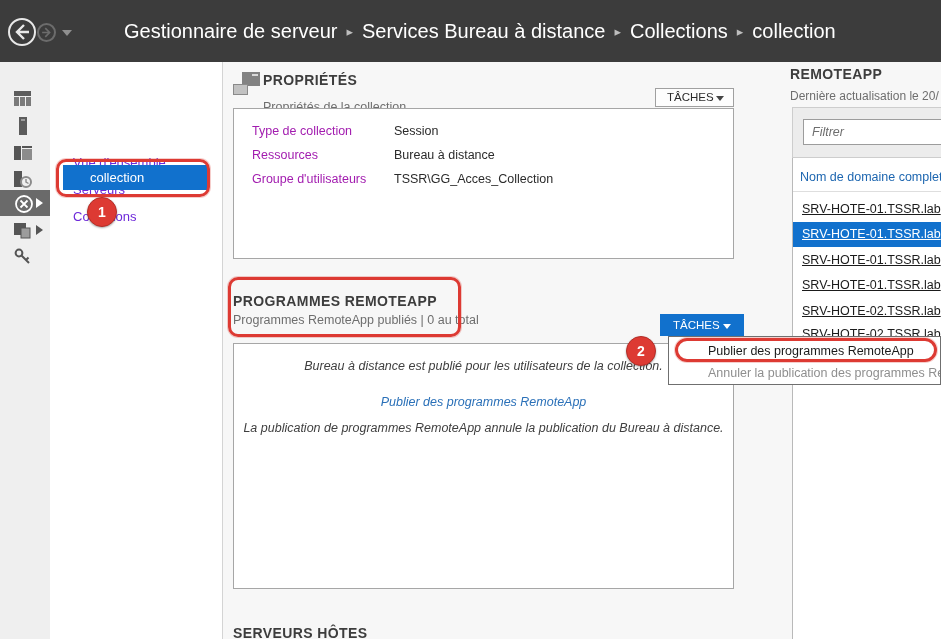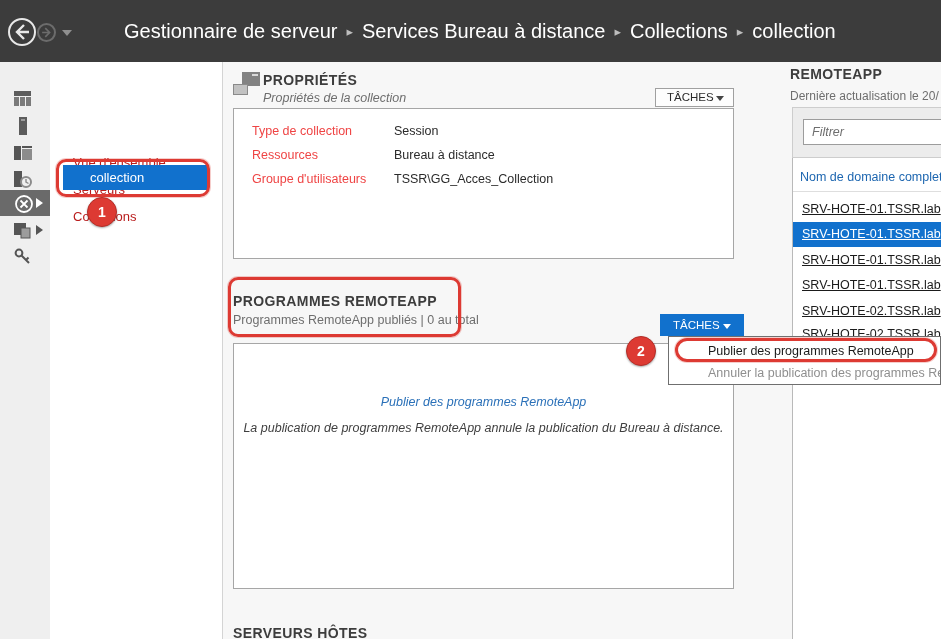--- a/index.html
+++ b/index.html
@@ -24,35 +24,35 @@
   .striprow { position:absolute; left:0; width:50px; height:26px; cursor:pointer; }
   .striprow svg { position:absolute; left:13px; top:3px; }
   .striprow.sel { background:#6a6a6a; }
   .flyout { position:absolute; left:36px; top:8px; width:0; height:0;
     border-top:5px solid transparent; border-bottom:5px solid transparent; border-left:7px solid #555; }
   .striprow.sel .flyout { border-left-color:#fff; }
 
   
   .navpanel { position:absolute; left:50px; top:62px; width:172px; height:577px; background:#ffffff; }
   .vdivider { position:absolute; left:222px; top:62px; width:1px; height:577px; background:#d4d4d4; }
-  .navitem { position:absolute; left:23px; font-size:13px; color:#b91c1c; cursor:pointer; white-space:nowrap; }
+  .navitem { position:absolute; left:23px; font-size:13px; color:#6d28d9; cursor:pointer; white-space:nowrap; }
   .navitem.selrow { left:13px; width:144px; height:25px; line-height:25px; background:#1171cd; color:#fff; padding-left:27px; }
 
   
   .secTitle { position:absolute; font-size:14px; font-weight:bold; letter-spacing:0.4px; color:#3d3d3d; white-space:nowrap; }
   .secSub { position:absolute; font-size:12.5px; color:#6e6e6e; white-space:nowrap; }
   .tile-box { position:absolute; background:#fff; border:1px solid #a6a6a6; }
 
   .props-icon { position:absolute; left:233px; top:72px; width:27px; height:23px; }
   .props-icon .wb { position:absolute; right:0; top:0; width:18px; height:14px; background:#828282; }
   .props-icon .wb::before { content:""; position:absolute; right:2px; top:2px; width:6px; height:2px; background:#d9d9d9; }
   .props-icon .wf { position:absolute; left:0; bottom:0; width:15px; height:11px; background:#c2c2c2; border:1px solid #8a8a8a; }
 
   .prow { position:absolute; left:18px; height:24px; line-height:24px; font-size:12.5px; white-space:nowrap; }
-  .prow .lbl { color:#ef4444; }
+  .prow .lbl { color:#a21caf; }
   .prow .val { position:absolute; left:142px; color:#2b2b2b; }
 
   
   .tasksbtn { position:absolute; height:19px; background:#fdfdfd; border:1px solid #a0a0a0;
     font-size:11.5px; color:#2b2b2b; line-height:17px; padding-left:11px; cursor:pointer; white-space:nowrap; }
   .tasksbtn .caret { position:absolute; right:9px; top:7px; width:0; height:0;
     border-left:4px solid transparent; border-right:4px solid transparent; border-top:5px solid #444; }
   .tasksbtn.active { background:#1171cd; border:1px solid #1171cd; color:#fff; height:22px; line-height:20px; padding-left:12px; font-size:11.5px; }
   .tasksbtn.active .caret { border-top-color:#fff; top:9px; right:12px; }
 
@@ -168,21 +168,21 @@
     <div class="navitem" style="top:147px;">Collections</div>
     <div class="navitem selrow" style="top:103px;">collection</div>
   </div>
   <div class="vdivider"></div>
 
   <div class="props-icon">
       <div class="wb"></div>
       <div class="wf"></div>
     </div>
   <div class="secTitle" style="left:263px; top:72px;">PROPRIÉTÉS</div>
-  <div class="secSub" style="left:263px; top:91px;font-style:italic;">Propriétés de la collection</div>
+  <div class="secSub" style="left:263px; top:100px;">Propriétés de la collection</div>
   <div class="tasksbtn" style="left:655px; top:88px; width:79px;">
     <span>TÂCHES</span>
     <span class="caret"></span>
   </div>
   <div class="tile-box" style="left:233px; top:108px; width:501px; height:151px;">
     <div class="prow" style="top:10px;">
       <span class="lbl">Type de collection</span>
       <span class="val">Session</span>
     </div>
     <div class="prow" style="top:34px;">
@@ -196,20 +196,21 @@
   </div>
 
   <div class="secTitle" style="left:233px; top:293px;">PROGRAMMES REMOTEAPP</div>
   <div class="secSub" style="left:233px; top:313px;">Programmes RemoteApp publiés | 0 au total</div>
   <div class="tasksbtn active" style="left:660px; top:314px; width:84px;">
     <span>TÂCHES</span>
     <span class="caret"></span>
   </div>
 
   <div class="tile-box" style="left:233px; top:343px; width:501px; height:246px;">
+    <div class="ra-line" style="top:15px;">Bureau à distance est publié pour les utilisateurs de la collection.</div>
     <div class="ra-line" style="top:51px;"><span class="ra-link">Publier des programmes RemoteApp</span></div>
     <div class="ra-line" style="top:77px;">La publication de programmes RemoteApp annule la publication du Bureau à distance.</div>
   </div>
 
   <div class="secTitle" style="left:233px; top:625px;">SERVEURS HÔTES</div>
 
   <div class="secTitle" style="left:790px; top:66px;">REMOTEAPP</div>
   <div class="secSub" style="left:790px; top:89px; width:151px; overflow:hidden; font-size:12px;">Dernière actualisation le 20/</div>
   <div class="filterbar"></div>
   <input class="filterinput" type="text" placeholder="Filtrer" style="">

